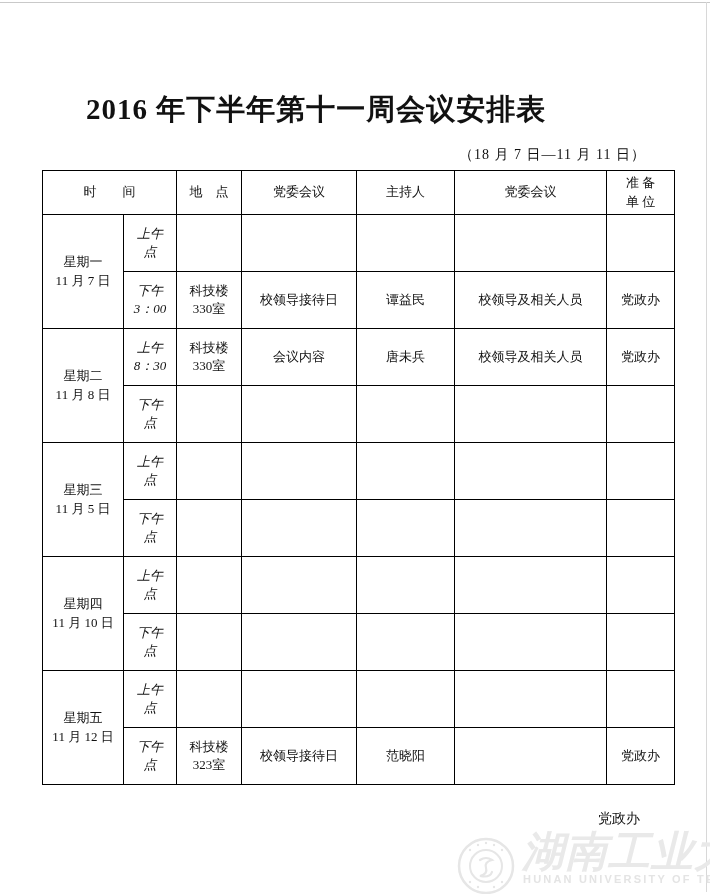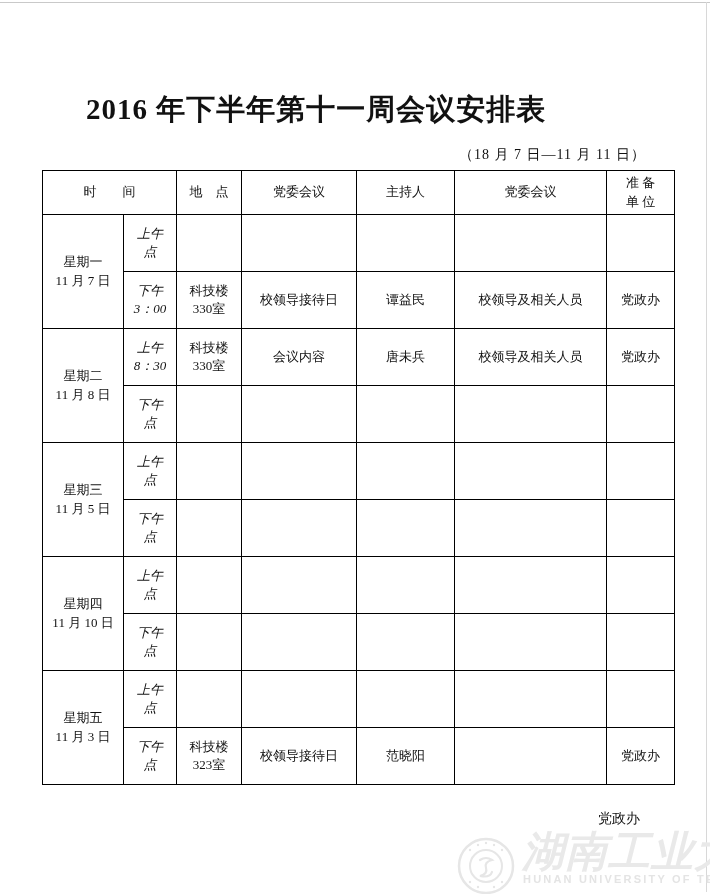--- a/index.html
+++ b/index.html
@@ -222,21 +222,21 @@
 点</td>
       <td class="loc-cell"></td>
       <td></td>
       <td></td>
       <td></td>
       <td></td>
     </tr>
 
     <tr>
       <td class="day-cell" rowspan="2">星期五
-11 月 3 日</td>
+11 月 12 日</td>
       <td class="time-cell">上午
 点</td>
       <td class="loc-cell"></td>
       <td></td>
       <td></td>
       <td></td>
       <td></td>
     </tr>
     <tr>
       <td class="time-cell">下午

